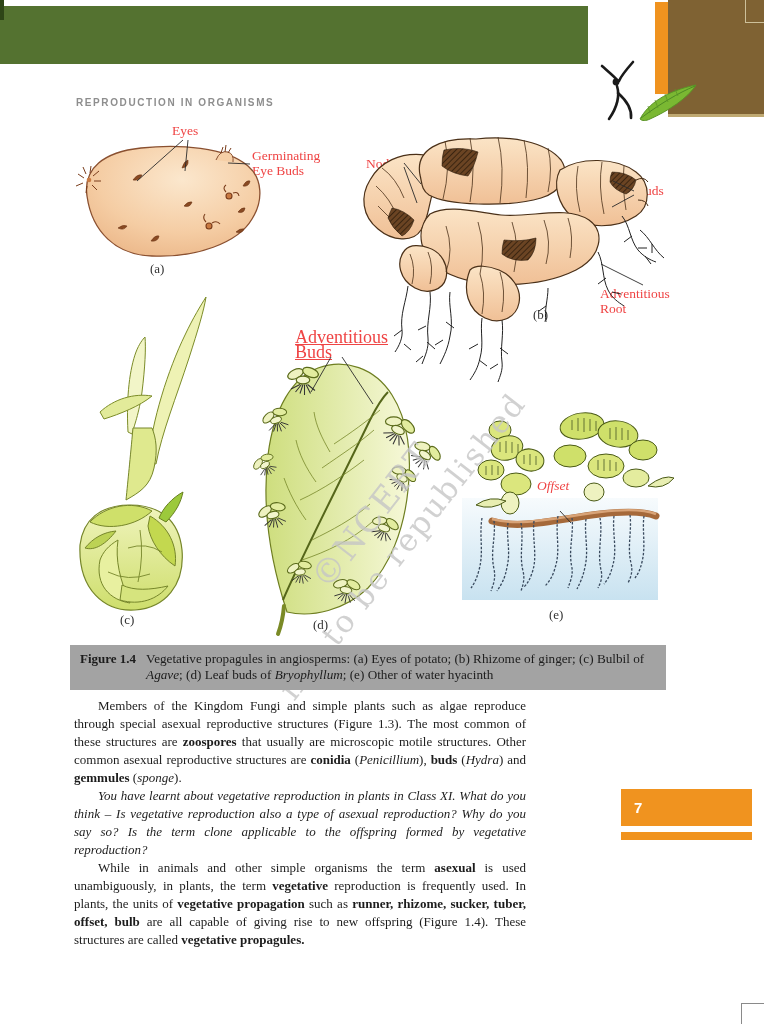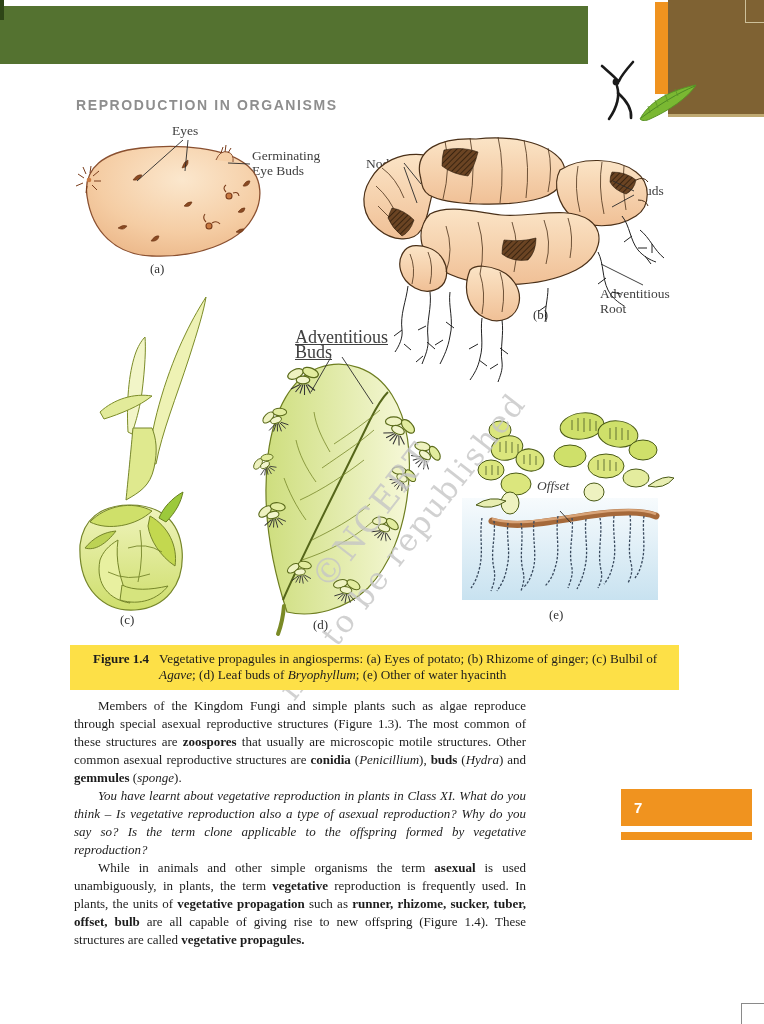--- a/index.html
+++ b/index.html
@@ -9,36 +9,36 @@
 
   
   #band-green{left:0;top:6px;width:588px;height:58px;background:#547230;}
   #notch-dark{left:0;top:0;width:4px;height:20px;background:#2e4517;}
   #strip-orange{left:655px;top:2px;width:13px;height:92px;background:#f0931f;}
   #block-brown{left:668px;top:0;width:96px;height:114px;background:#7f6233;border-bottom:3px solid #bfa972;}
   #corner-tr-v{left:745px;top:0;width:1px;height:22px;background:#cdc09a;}
   #corner-tr-h{left:745px;top:22px;width:19px;height:1px;background:#cdc09a;}
 
   
-  #header-title{left:76px;top:97px;font-family:"Liberation Sans",sans-serif;font-size:14px;
+  #header-title{left:76px;top:97px;font-family:"Liberation Sans",sans-serif;font-size:10px;
     letter-spacing:1.6px;color:#8e8e8e;font-weight:bold;}
 
   
-  .figlabel{font-size:13.5px;color:#404040;line-height:15px;}
+  .figlabel{font-size:13.5px;color:#ef4444;line-height:15px;}
   .center{text-align:left;}
   .panel-letter{font-size:13px;color:#333;}
 
   
   .watermark{font-family:"DejaVu Serif",serif;color:#c6c6c6;white-space:nowrap;
     transform:translate(-50%,-50%) rotate(-52deg);letter-spacing:2px;opacity:.8;z-index:5;}
   #wm-ncert{left:372px;top:515px;font-size:34px;}
   #wm-repub{left:402px;top:546px;font-size:31px;}
 
   
-  #caption-box{left:70px;top:645px;width:576px;background:#fde047;padding:6px 10px 7px 23px;
+  #caption-box{left:70px;top:645px;width:576px;background:#a3a3a3;padding:6px 10px 7px 10px;
     display:flex;gap:10px;z-index:6;}
   #caption-label{font-weight:bold;font-size:13px;white-space:nowrap;line-height:16px;}
   #caption-text{font-size:13.2px;line-height:16px;}
 
   
   #text-column{left:74px;top:697px;width:452px;z-index:6;}
   #text-column p{margin:0;font-size:13px;line-height:18px;text-align:justify;text-indent:24px;}
   .b{font-weight:bold;}
   .i{font-style:italic;}
 

